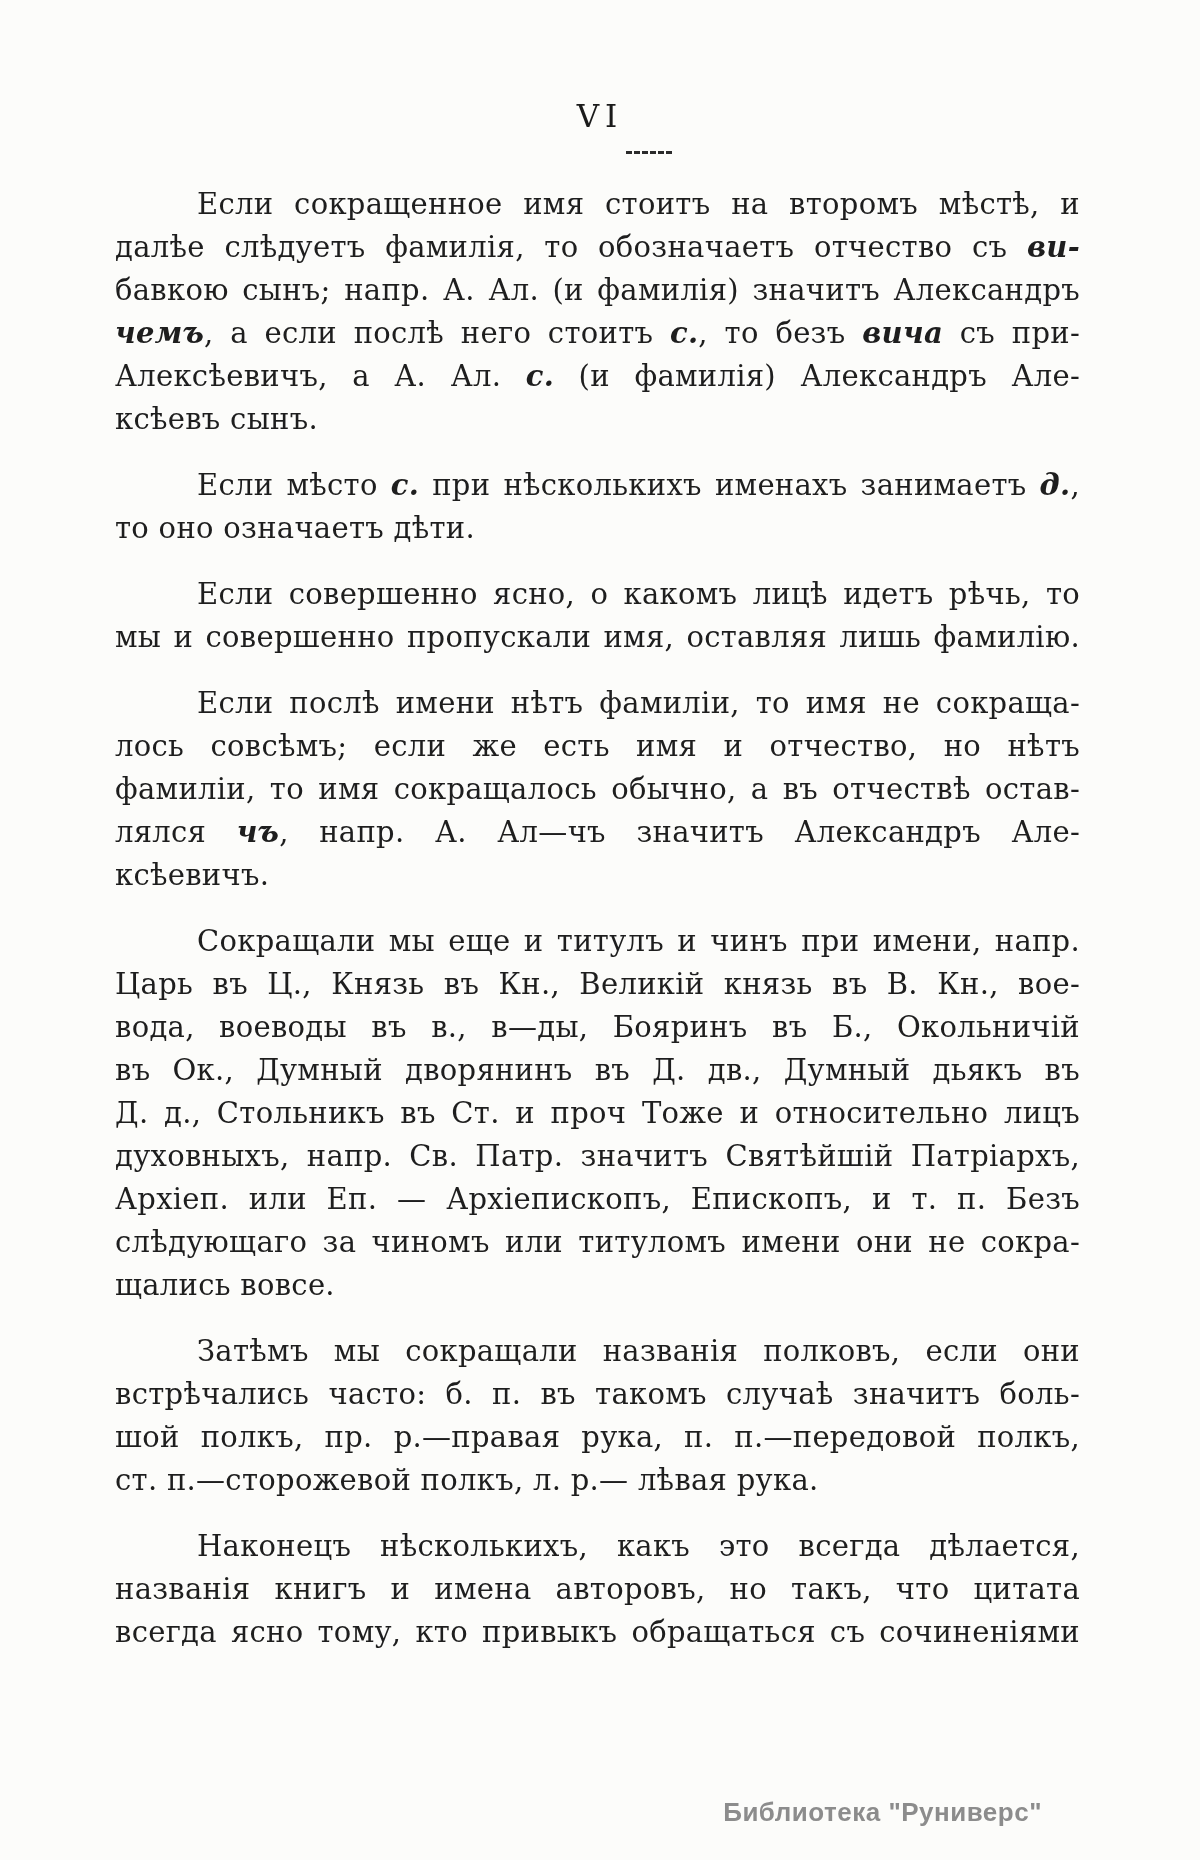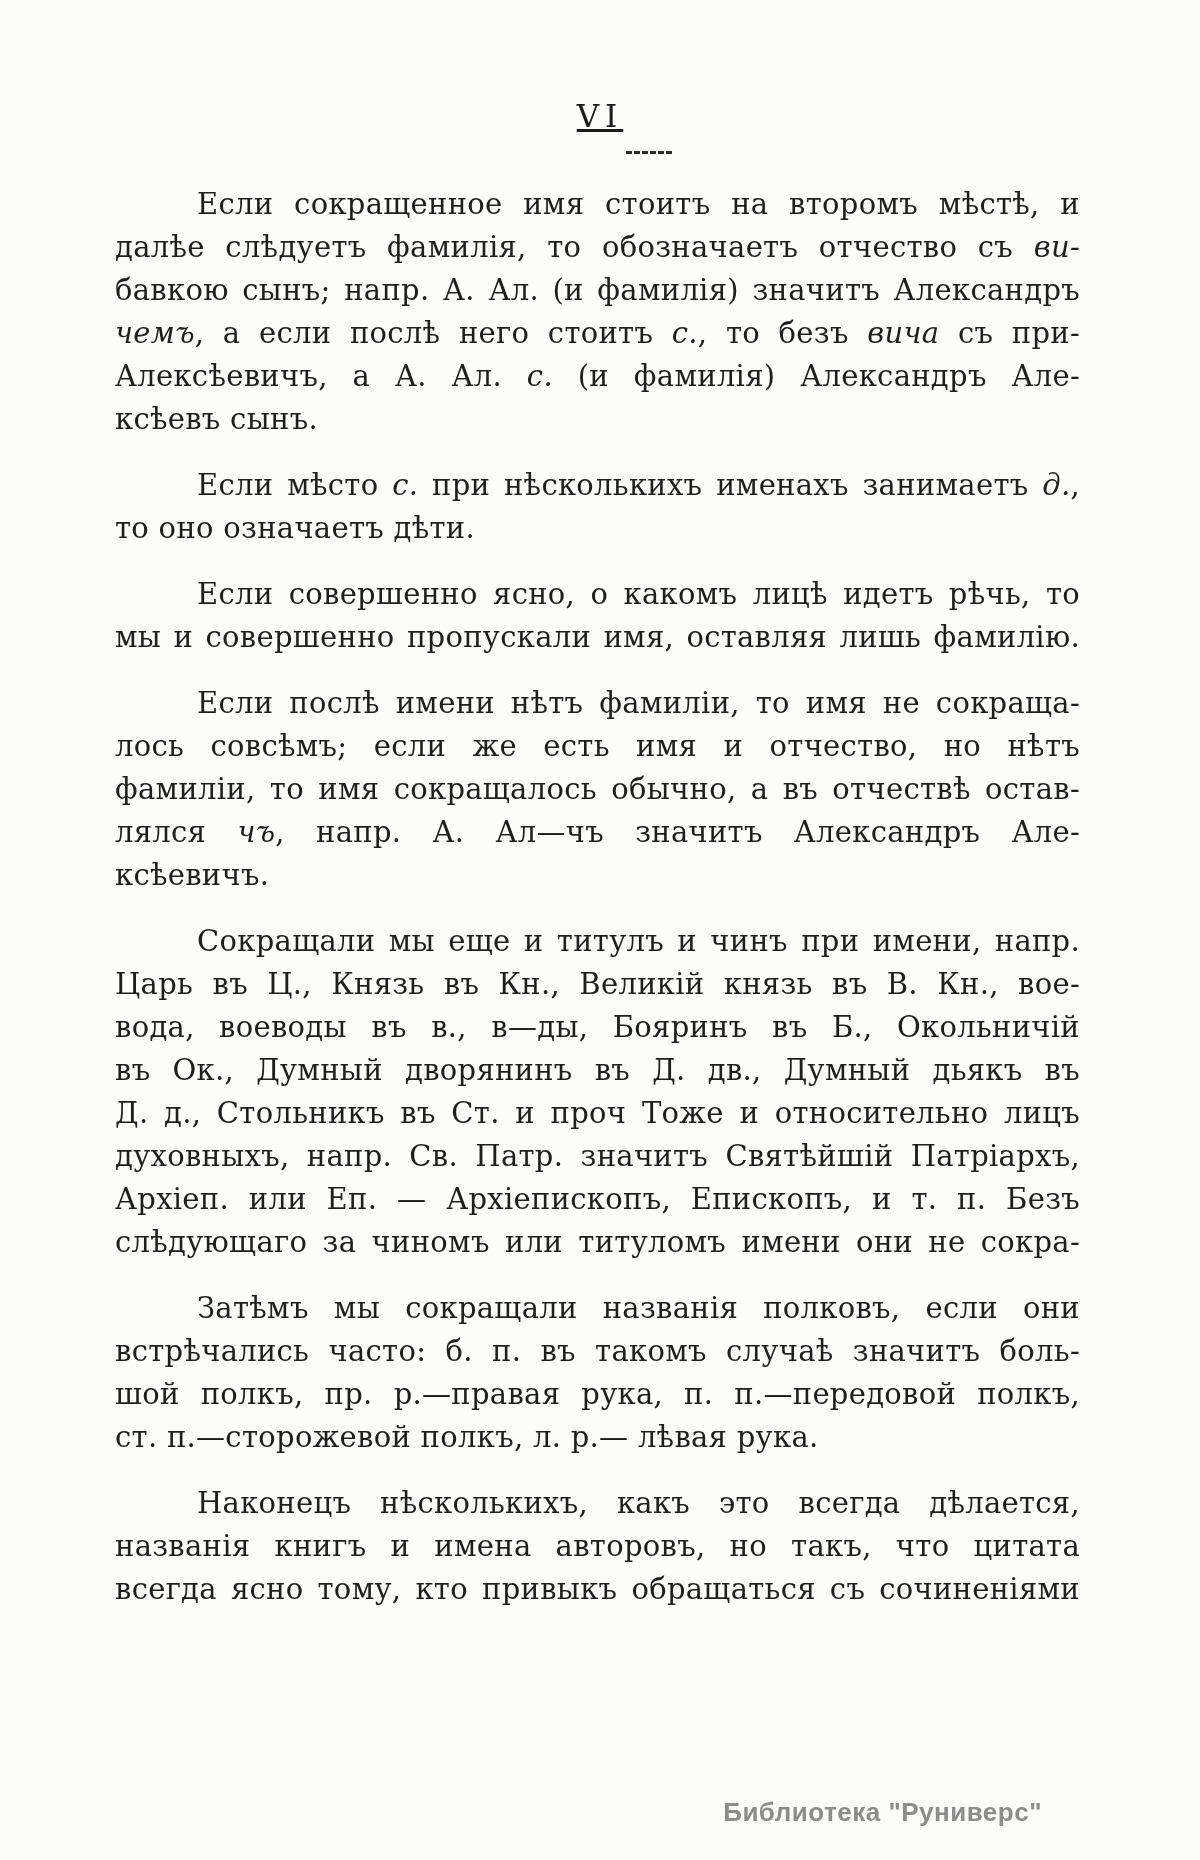--- a/index.html
+++ b/index.html
@@ -17,21 +17,20 @@
   }
   .page-number {
     position: absolute;
     top: 98px;
     left: 0;
     width: 1200px;
     text-align: center;
     font-size: 31px;
     letter-spacing: 6px;
     color: #1a1a1a;
-    text-decoration: underline;
   }
   .divider-dashes {
     position: absolute;
     left: 626px;
     top: 151px;
     width: 46px;
     height: 0;
     border-top: 3px dashed #2b2b2b;
   }
   .text-block {
@@ -56,20 +55,21 @@
     letter-spacing: 0.3px;
   }
   .line.first {
     padding-left: 82px;
   }
   .line.short {
     text-align-last: left;
   }
   .it {
     font-style: italic;
+    font-weight: bold;
   }
   .watermark {
     position: absolute;
     top: 1797px;
     right: 158px;
     font-family: "Liberation Sans", sans-serif;
     font-weight: 700;
     font-size: 26px;
     color: #8c8c8c;
     letter-spacing: 0.5px;
@@ -108,20 +108,21 @@
     </div>
     <div class="paragraph">
       <div class="line first"><span>Сокращали мы еще и титулъ и чинъ при имени, напр.</span></div>
       <div class="line"><span>Царь въ Ц., Князь въ Кн., Великій князь въ В. Кн., вое-</span></div>
       <div class="line"><span>вода, воеводы въ в., в—ды, Бояринъ въ Б., Окольничій</span></div>
       <div class="line"><span>въ Ок., Думный дворянинъ въ Д. дв., Думный дьякъ въ</span></div>
       <div class="line"><span>Д. д., Стольникъ въ Ст. и проч Тоже и относительно лицъ</span></div>
       <div class="line"><span>духовныхъ, напр. Св. Патр. значитъ Святѣйшій Патріархъ,</span></div>
       <div class="line"><span>Архіеп. или Еп. — Архіепископъ, Епископъ, и т. п. Безъ</span></div>
       <div class="line"><span>слѣдующаго за чиномъ или титуломъ имени они не сокра-</span></div>
+      <div class="line short"><span>щались вовсе.</span></div>
     </div>
     <div class="paragraph">
       <div class="line first"><span>Затѣмъ мы сокращали названія полковъ, если они</span></div>
       <div class="line"><span>встрѣчались часто: б. п. въ такомъ случаѣ значитъ боль-</span></div>
       <div class="line"><span>шой полкъ, пр. р.—правая рука, п. п.—передовой полкъ,</span></div>
       <div class="line short"><span>ст. п.—сторожевой полкъ, л. р.— лѣвая рука.</span></div>
     </div>
     <div class="paragraph">
       <div class="line first"><span>Наконецъ нѣсколькихъ, какъ это всегда дѣлается,</span></div>
       <div class="line"><span>названія книгъ и имена авторовъ, но такъ, что цитата</span></div>

